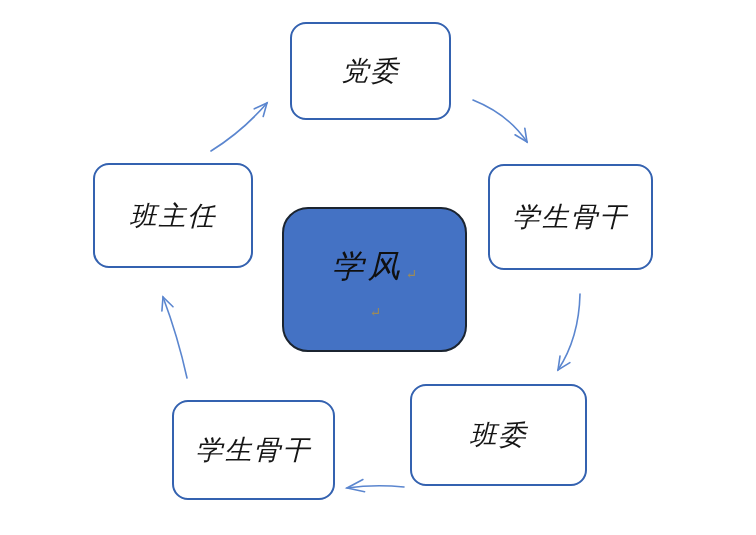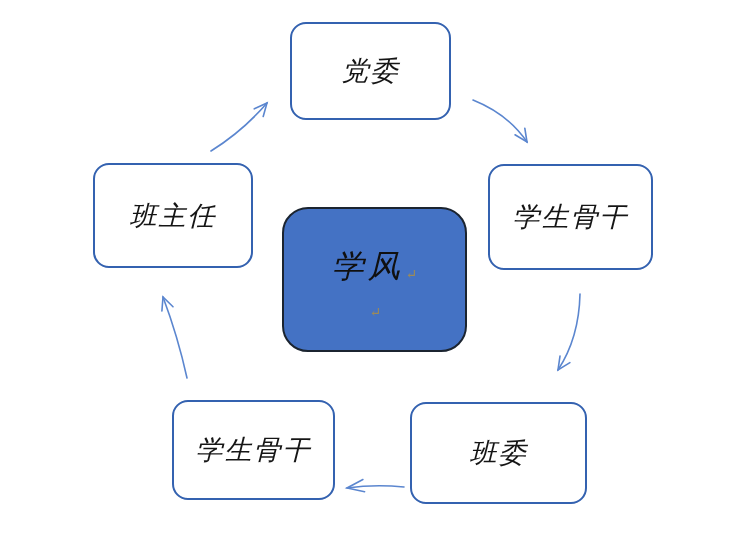--- a/index.html
+++ b/index.html
@@ -34,21 +34,21 @@
     border-radius: 16px;
     display: flex;
     align-items: center;
     justify-content: center;
     font-size: 27px;
     color: #151515;
     letter-spacing: 2px;
   }
   .node-top          { left: 290px; top: 22px;  width: 161px; height: 98px;  }
   .node-right        { left: 488px; top: 164px; width: 165px; height: 106px; }
-  .node-bottom-right { left: 410px; top: 402px; width: 177px; height: 102px; }
+  .node-bottom-right { left: 410px; top: 384px; width: 177px; height: 102px; }
   .node-bottom-left  { left: 172px; top: 400px; width: 163px; height: 100px; }
   .node-left         { left: 93px;  top: 163px; width: 160px; height: 105px; }
   .node-center {
     position: absolute;
     left: 282px; top: 207px; width: 185px; height: 145px;
     box-sizing: border-box;
     background: #4472c4;
     border: 2.5px solid #1b2430;
     border-radius: 26px;
     display: flex;

